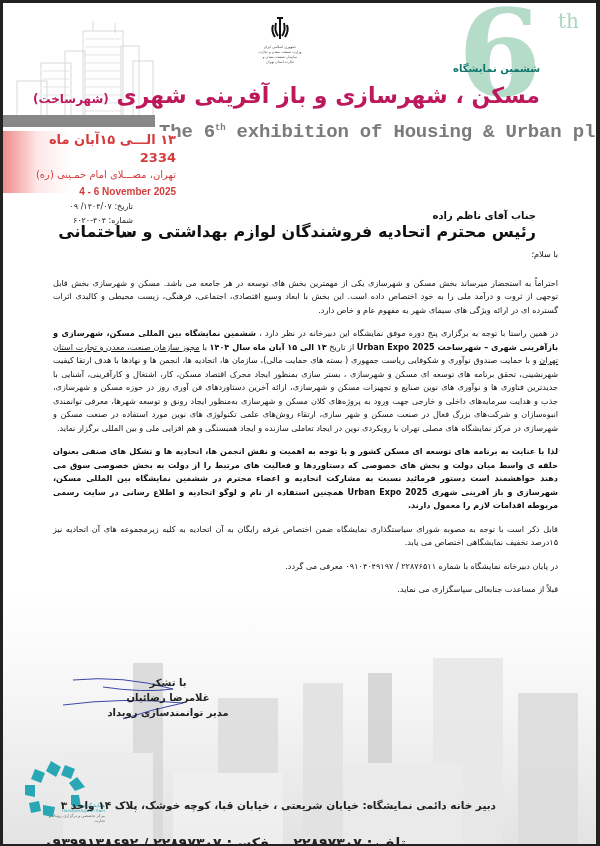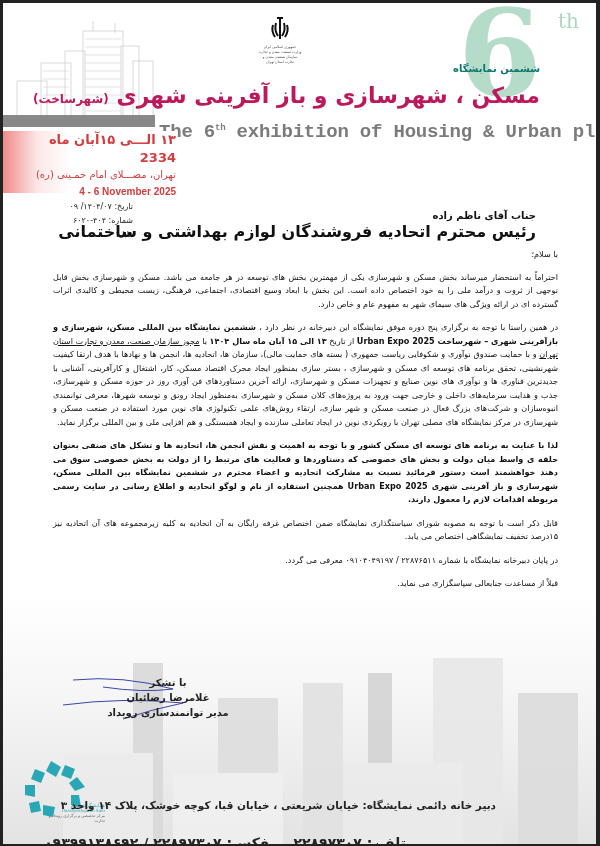--- a/index.html
+++ b/index.html
@@ -20,21 +20,21 @@
   .dates { position:absolute; left:8px; top:128px; width:165px; direction:rtl; text-align:right; color:#d43d3d; }
   .dates .l1 { font-size:13px; font-weight:bold; line-height:18px; }
   .dates .l2 { font-size:10px; line-height:16px; }
   .dates .l3 { font-family:"Liberation Sans", sans-serif; font-size:10px; font-weight:bold; line-height:18px; direction:ltr; text-align:right; }
   .meta { position:absolute; left:40px; top:197px; width:90px; direction:rtl; text-align:right; font-size:8px; line-height:14px; color:#222; }
   .addressee { position:absolute; right:60px; top:204px; direction:rtl; text-align:right; font-weight:bold; color:#111; }
   .addressee .n { font-size:10px; line-height:18px; }
   .addressee .t { font-size:16px; line-height:14px; }
   .body { position:absolute; left:50px; right:38px; top:245px; direction:rtl; text-align:justify; font-family:"DejaVu Sans", sans-serif; font-size:8.1px; line-height:13.5px; color:#111; }
   .body p { margin:0 0 10px 0; }
-  .body .greet { margin-bottom:9px; }
+  .body .greet { margin-bottom:15px; }
   .body b { font-weight:bold; }
   .body u { text-decoration:underline; }
   .body .bold-para { font-weight:bold; }
   .sig { position:absolute; left:100px; top:672px; width:130px; direction:rtl; text-align:center; font-size:10px; line-height:15px; color:#222; font-weight:bold; }
   .sig-stroke { position:absolute; left:60px; top:672px; width:200px; height:50px; }
   .footer-bg { position:absolute; left:0; top:590px; width:593px; height:251px;
      background: linear-gradient(180deg, rgba(255,255,255,1) 0%, rgba(240,240,240,0.6) 40%, #e3e3e3 100%); }
   .blocks { position:absolute; left:0; top:600px; width:593px; height:241px; }
   .logo { position:absolute; left:18px; top:756px; width:78px; height:80px; }
   .logo-txt { position:absolute; left:42px; top:800px; width:60px; font-size:4px; color:#2aa7b5; text-align:right; line-height:5px; }

